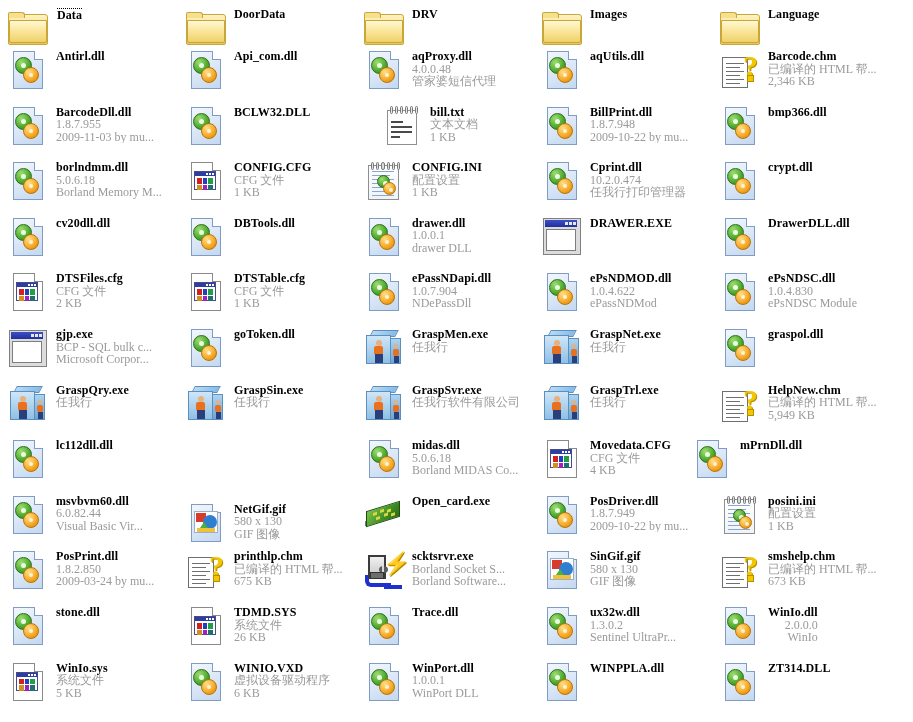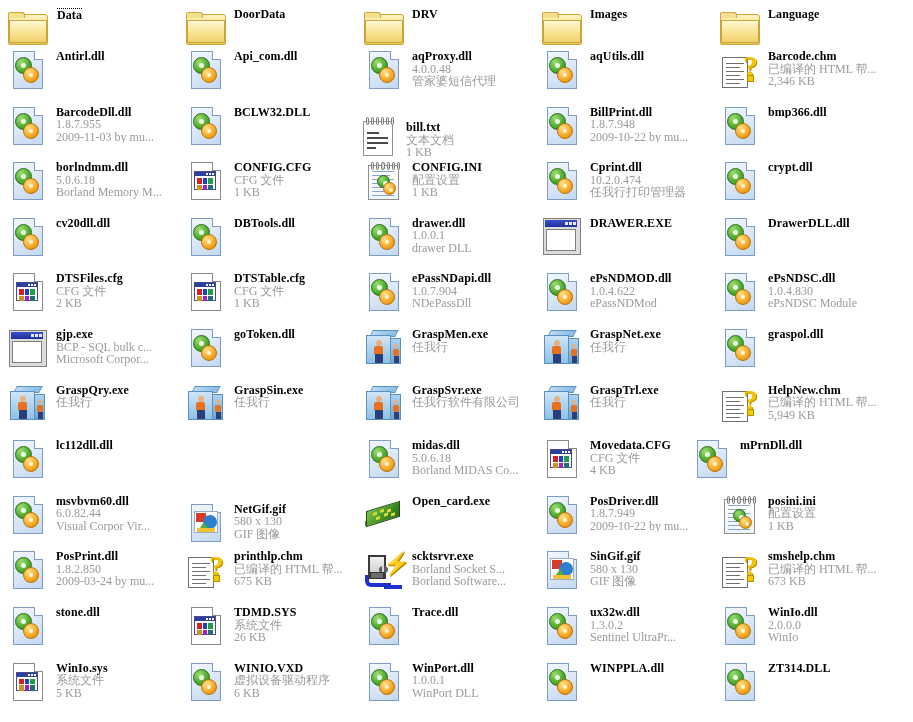--- a/index.html
+++ b/index.html
@@ -539,21 +539,21 @@
           <span class="gear-ovl">
             <span class="gear green"></span>
             <span class="gear orange"></span>
           </span>
         </span>
       </div>
       <div class="labels">
         <div class="l1">BCLW32.DLL</div>
       </div>
     </div>
-    <div class="tile" style="left: 356px; top: 103.6px; align-items: flex-end;">
+    <div class="tile" style="left: 380px; top: 103.6px;">
       <div class="icon-box">
         <span class="ic-txt">
           <span class="pad"></span>
           <span class="rings">
             <i></i>
             <i></i>
             <i></i>
             <i></i>
             <i></i>
             <i></i>
@@ -1172,21 +1172,21 @@
           <span class="fold"></span>
           <span class="gear-ovl">
             <span class="gear green"></span>
             <span class="gear orange"></span>
           </span>
         </span>
       </div>
       <div class="labels">
         <div class="l1">msvbvm60.dll</div>
         <div class="l2">6.0.82.44</div>
-        <div class="l3">Visual Corpor Vir...</div>
+        <div class="l3">Visual Basic Vir...</div>
       </div>
     </div>
     <div class="tile" style="left: 184px; top: 492.8px; margin-top: 8px;">
       <div class="icon-box">
         <span class="ic-gif">
           <span class="sheet"></span>
           <span class="fold"></span>
           <span class="pic">
             <span class="redsq"></span>
             <span class="bluec"></span>
@@ -1431,21 +1431,21 @@
             <span class="gear orange"></span>
           </span>
         </span>
       </div>
       <div class="labels">
         <div class="l1">ux32w.dll</div>
         <div class="l2">1.3.0.2</div>
         <div class="l3">Sentinel UltraPr...</div>
       </div>
     </div>
-    <div class="tile" style="left: 718px; top: 604px;">
+    <div class="tile" style="left: 718px; top: 604px; text-align: right;">
       <div class="icon-box">
         <span class="page">
           <span class="sheet"></span>
           <span class="fold"></span>
           <span class="gear-ovl">
             <span class="gear green"></span>
             <span class="gear orange"></span>
           </span>
         </span>
       </div>

